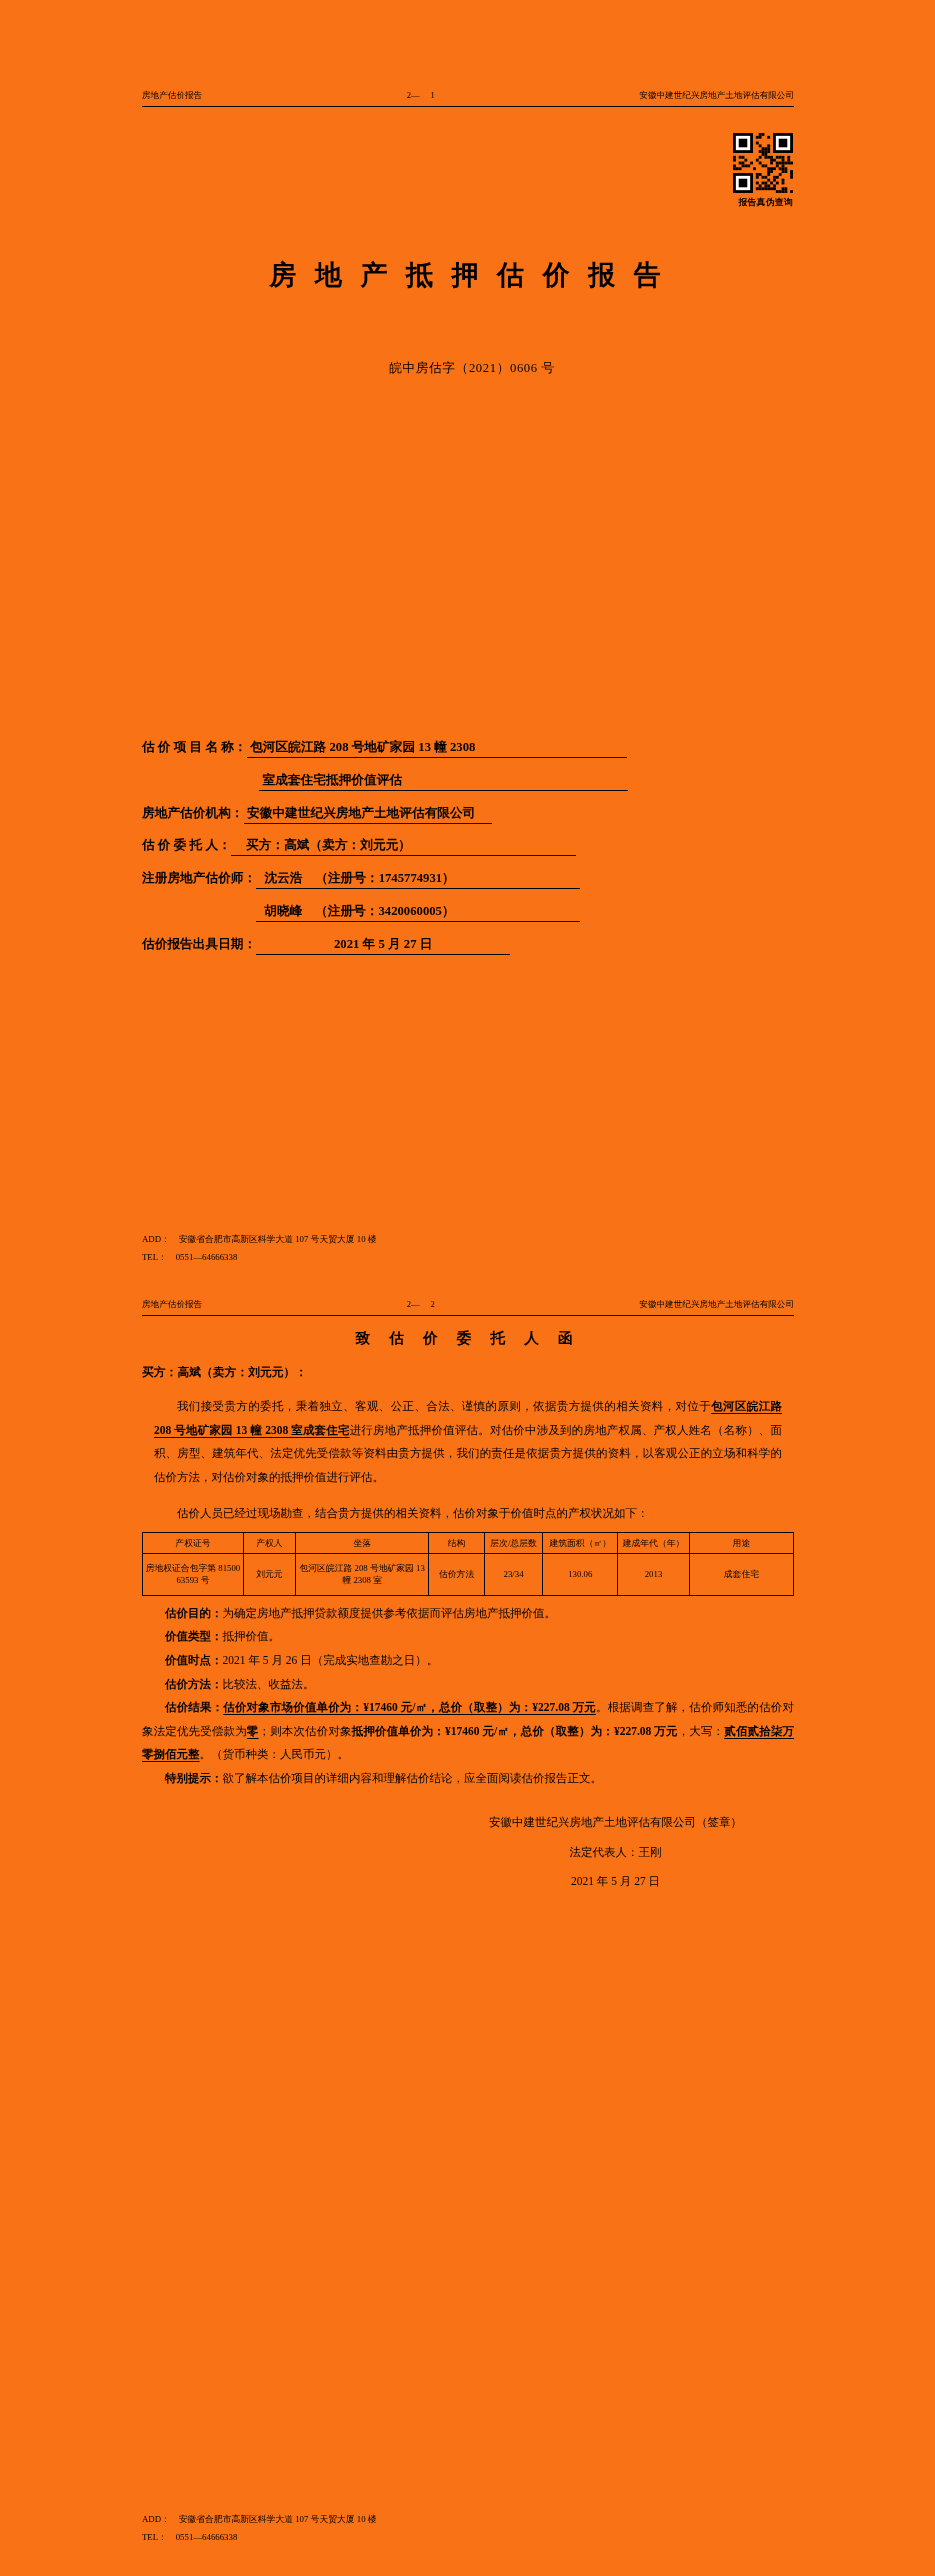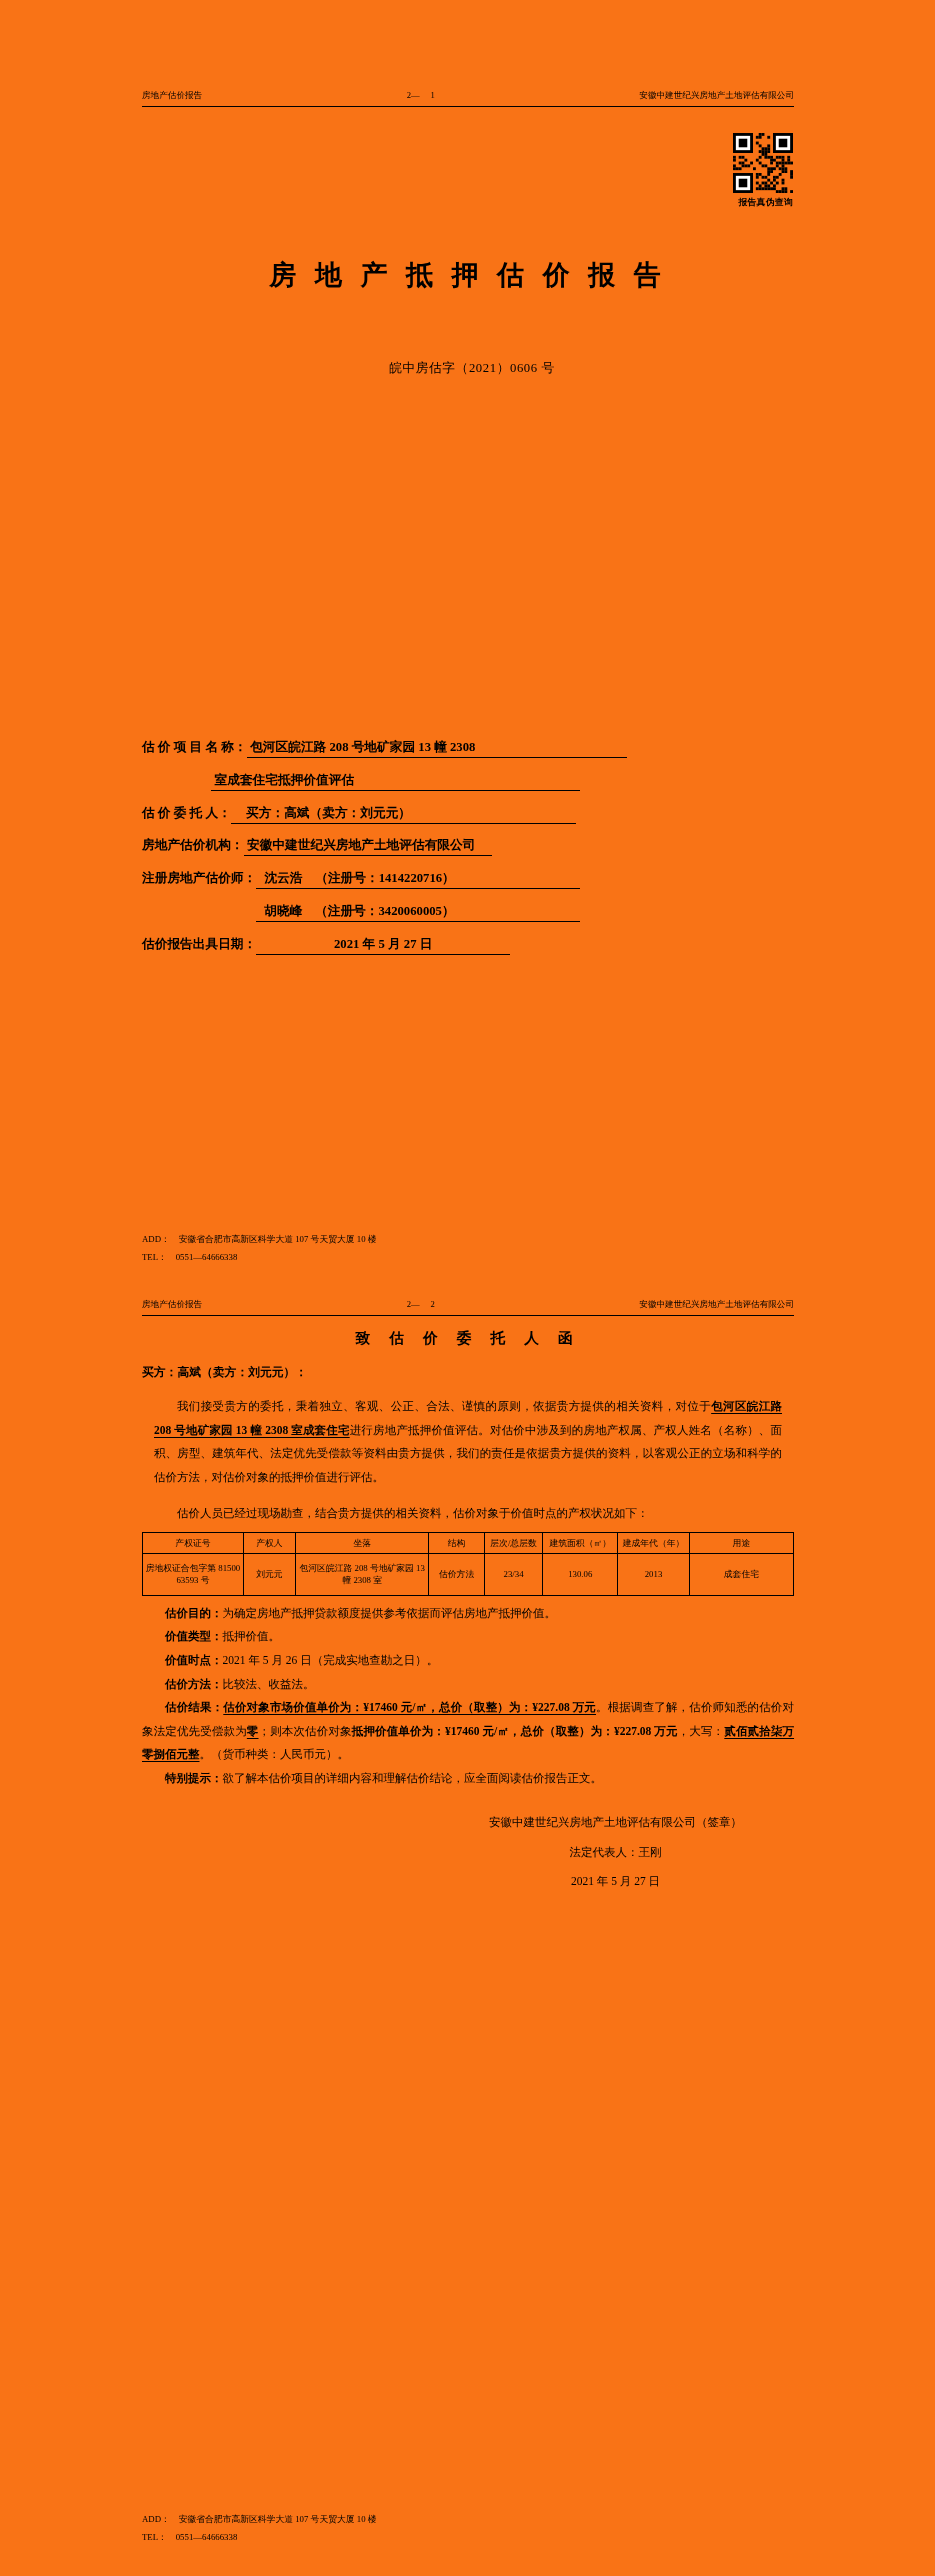--- a/index.html
+++ b/index.html
@@ -45,21 +45,21 @@
     position:absolute;top:737px;left:142px;width:672px;
     font-size:12.7px;font-weight:bold;
   }
   .form-row{margin-bottom:11.8px;line-height:21px;white-space:nowrap;}
   .flabel{display:inline-block;}
   .fvalue{
     display:inline-block;border-bottom:1.2px solid #000;
     padding:0 3.5px;line-height:20px;vertical-align:bottom;box-sizing:border-box;
   }
   .fvalue.w1{width:380px;}
-  .form-row.indent-proj{margin-left:69px;}
+  .form-row.indent-proj{margin-left:117px;}
   .fvalue.w2{width:369px;}
   .fvalue.w3{min-width:345px;padding-left:15.3px;}
   .fvalue.w4{min-width:248px;padding-right:10.6px;}
   .fvalue.w5{min-width:324px;padding-left:8.3px;}
   .form-row.indent-appr{margin-left:114px;}
   .fvalue.w6{min-width:324px;padding-left:8.3px;}
   .fvalue.w7{min-width:254px;text-align:center;}
 
   
   .letter{
@@ -234,27 +234,27 @@
   <div class="cover-docno">皖中房估字（2021）0606 号</div>
 
   <div class="cover-form">
     <div class="form-row">
       <span class="flabel">估 价 项 目 名 称：</span><span class="fvalue w1">包河区皖江路 208 号地矿家园 13 幢 2308</span>
     </div>
     <div class="form-row indent-proj">
       <span class="fvalue w2">室成套住宅抵押价值评估</span>
     </div>
     <div class="form-row">
+      <span class="flabel">房地产估价机构：</span><span class="fvalue w4">安徽中建世纪兴房地产土地评估有限公司</span>
+    </div>
+    <div class="form-row">
       <span class="flabel">估 价 委 托 人：</span><span class="fvalue w3">买方：高斌（卖方：刘元元）</span>
     </div>
     <div class="form-row">
-      <span class="flabel">房地产估价机构：</span><span class="fvalue w4">安徽中建世纪兴房地产土地评估有限公司</span>
-    </div>
-    <div class="form-row">
-      <span class="flabel">注册房地产估价师：</span><span class="fvalue w5">沈云浩　（注册号：1414220716）</span>
+      <span class="flabel">注册房地产估价师：</span><span class="fvalue w5">沈云浩　（注册号：1745774931）</span>
     </div>
     <div class="form-row indent-appr">
       <span class="fvalue w6">胡晓峰　（注册号：3420060005）</span>
     </div>
     <div class="form-row">
       <span class="flabel">估价报告出具日期：</span><span class="fvalue w7">2021 年 5 月 27 日</span>
     </div>
   </div>
 
   <div class="page-footer">

